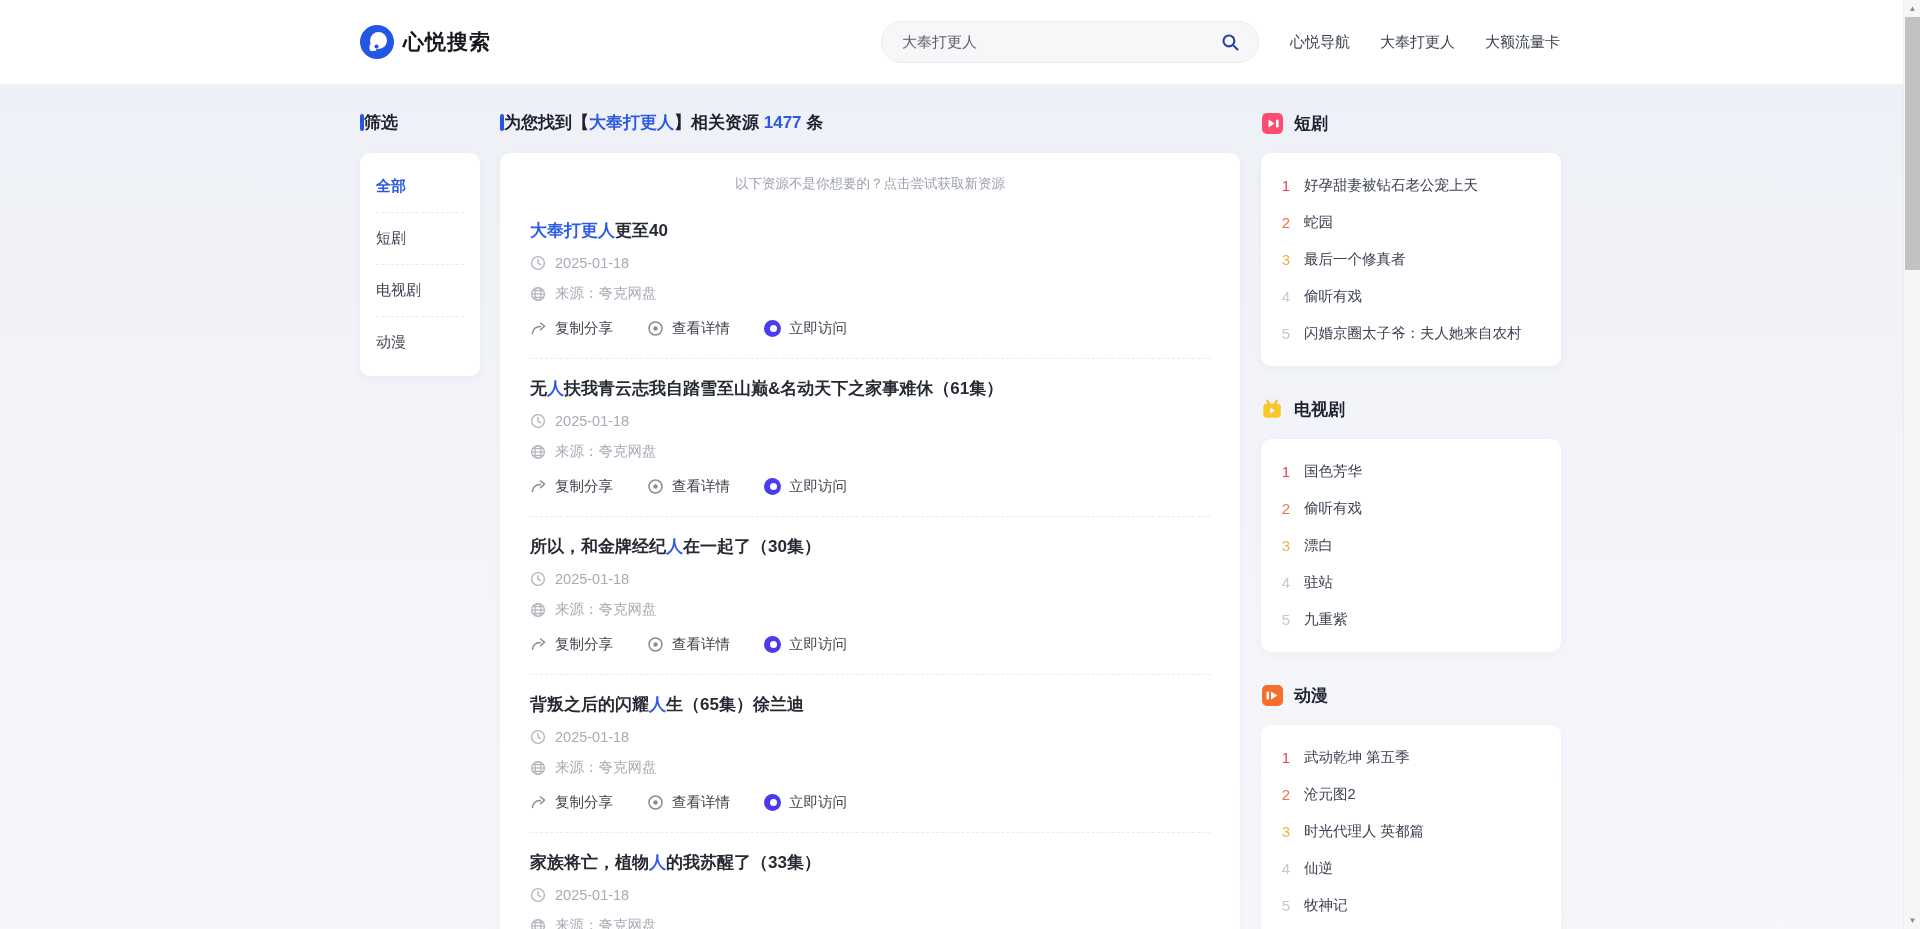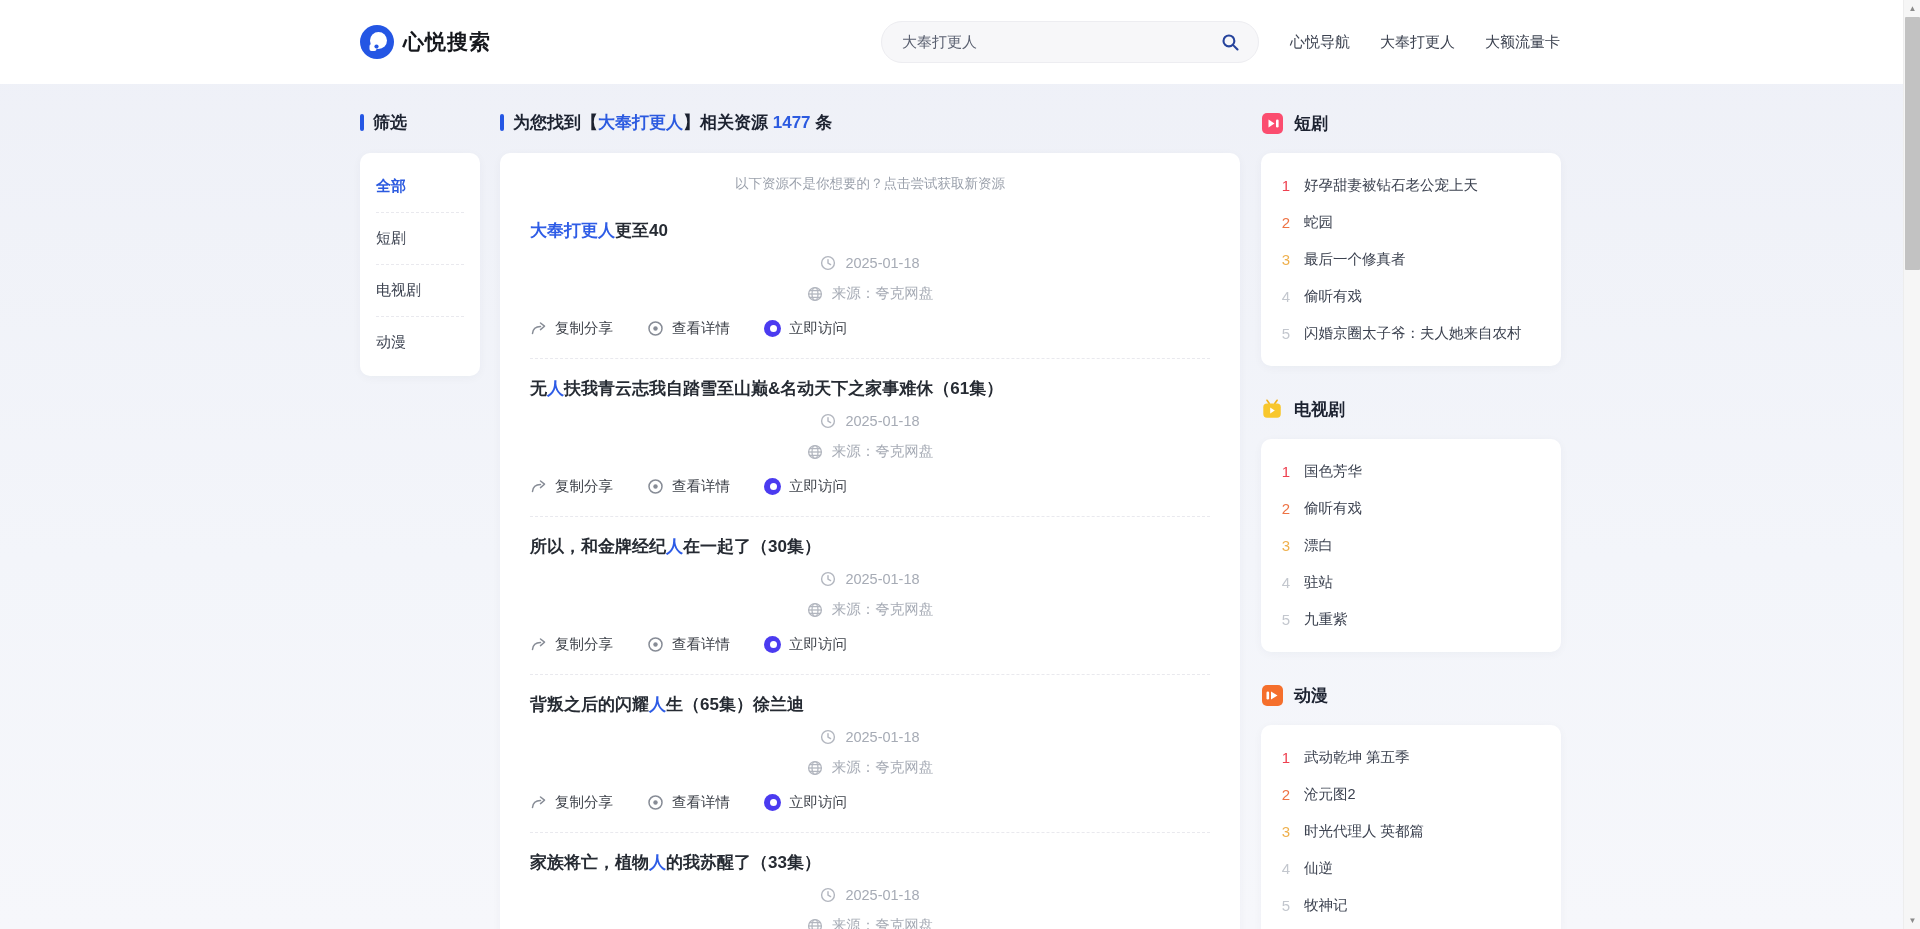--- a/index.html
+++ b/index.html
@@ -27,41 +27,41 @@
     font-size:15px; color:#5a6070; font-family:inherit;
   }
   .search-btn { width:24px; height:24px; border:none; background:transparent; cursor:pointer; display:flex; align-items:center; justify-content:center; }
   .nav { margin-left:auto; display:flex; gap:30px;justify-content:flex-end; }
   .nav a { font-size:15px; color:#3c4250; text-decoration:none; cursor:pointer; }
   
   .page { width:1200px; margin:0 auto; padding-top:26px; display:flex; gap:20px; }
   .col-left { width:120px; flex:none; }
   .col-main { width:740px; flex:none; }
   .col-right { width:300px; flex:none; margin-left:1px; }
-  .sec-head { display:flex; align-items:center; gap:9px; height:24px; margin-bottom:19px; }
+  .sec-head { display:flex; align-items:center; height:24px; margin-bottom:19px; }
   .sec-bar { width:4px; height:17px; border-radius:2px; background:#2456e4; flex:none; }
   .sec-title { font-size:17px; font-weight:bold; color:#1c2230; white-space:nowrap; }
   .sec-title .hl { color:#2b5ae0; }
   .card {
     background:#fff; border-radius:10px;
     box-shadow:0 2px 10px rgba(30,40,80,.04);
   }
   
   .filter-card { padding:8px 16px; }
   .filter-item { font-size:15px; color:#3c4250; padding:16px 0; border-bottom:1px dashed #e9e9ee; cursor:pointer; }
   .filter-item:last-child { border-bottom:none; }
   .filter-item.active { color:#2b5ae0; font-weight:bold; }
   
   .results-card { padding:22px 30px 10px; min-height:800px; }
   .refresh-hint { text-align:center; font-size:13.5px; color:#9aa0ab; cursor:pointer; margin-bottom:8px; }
   .result-item { padding:18px 0 20px; border-bottom:1px dashed #e9e9ee; }
   .result-item:last-child { border-bottom:none; }
   .result-title { font-size:17px; font-weight:bold; color:#262b33; cursor:pointer; margin-bottom:13px; }
   .result-title .hl { color:#2e5ce6; }
-  .meta-row { display:flex; align-items:center; gap:9px; font-size:14.5px; color:#a6abb5; margin-bottom:13px;justify-content:center; }
+  .meta-row { display:flex; align-items:center; gap:9px; font-size:14.5px; color:#a6abb5; margin-bottom:13px; }
   .meta-row svg { flex:none; }
   .action-row { display:flex; align-items:flex-start; gap:34px; margin-top:16px; }
   .action-btn { display:flex; align-items:center; gap:8px; font-size:14.5px; color:#3f434b; cursor:pointer; }
   .visit-dot { width:17px; height:17px; border-radius:50%; background:#4b3bf0; position:relative; flex:none; }
   .visit-dot::after { content:""; position:absolute; width:7px; height:7px; border-radius:50%; background:#fff; left:5.5px; top:4.5px; }
   
   .rank-sec { margin-bottom:30px; }
   .rank-head { display:flex; align-items:center; gap:10px; height:26px; margin-bottom:17px; }
   .rank-title { font-size:17px; font-weight:bold; color:#1c2230; }
   .rank-card { padding:14px 20px; }

